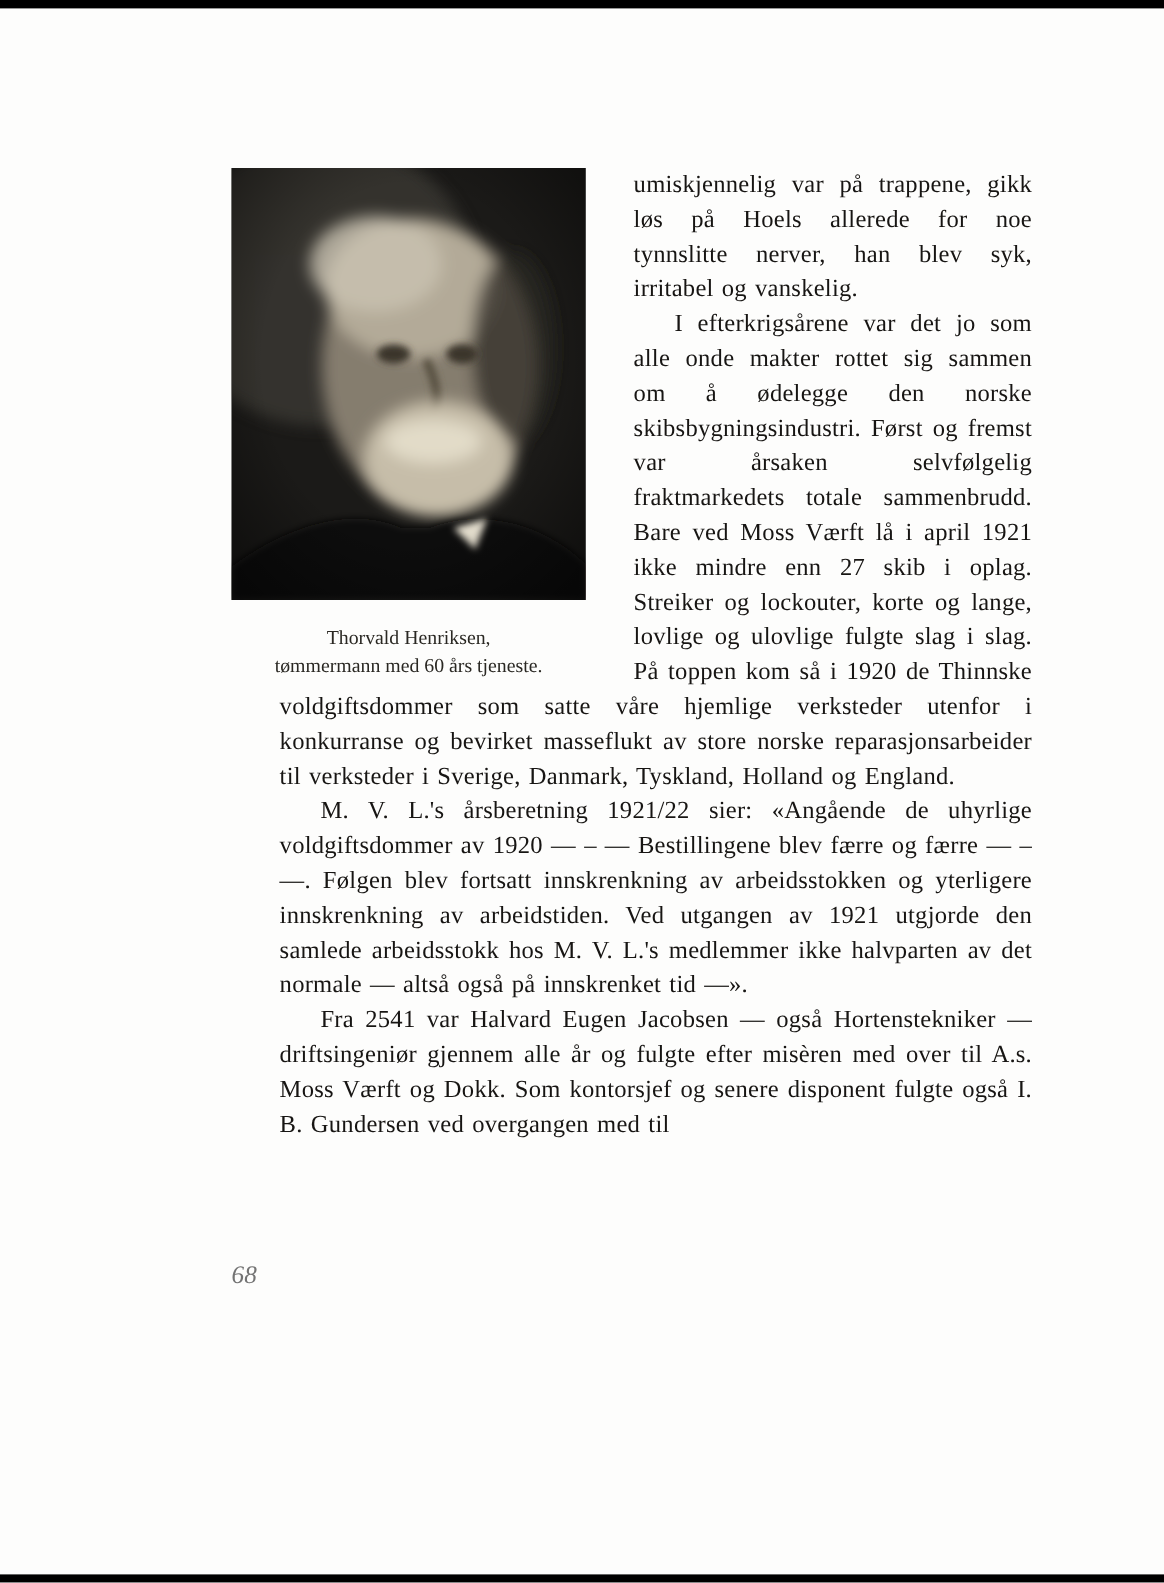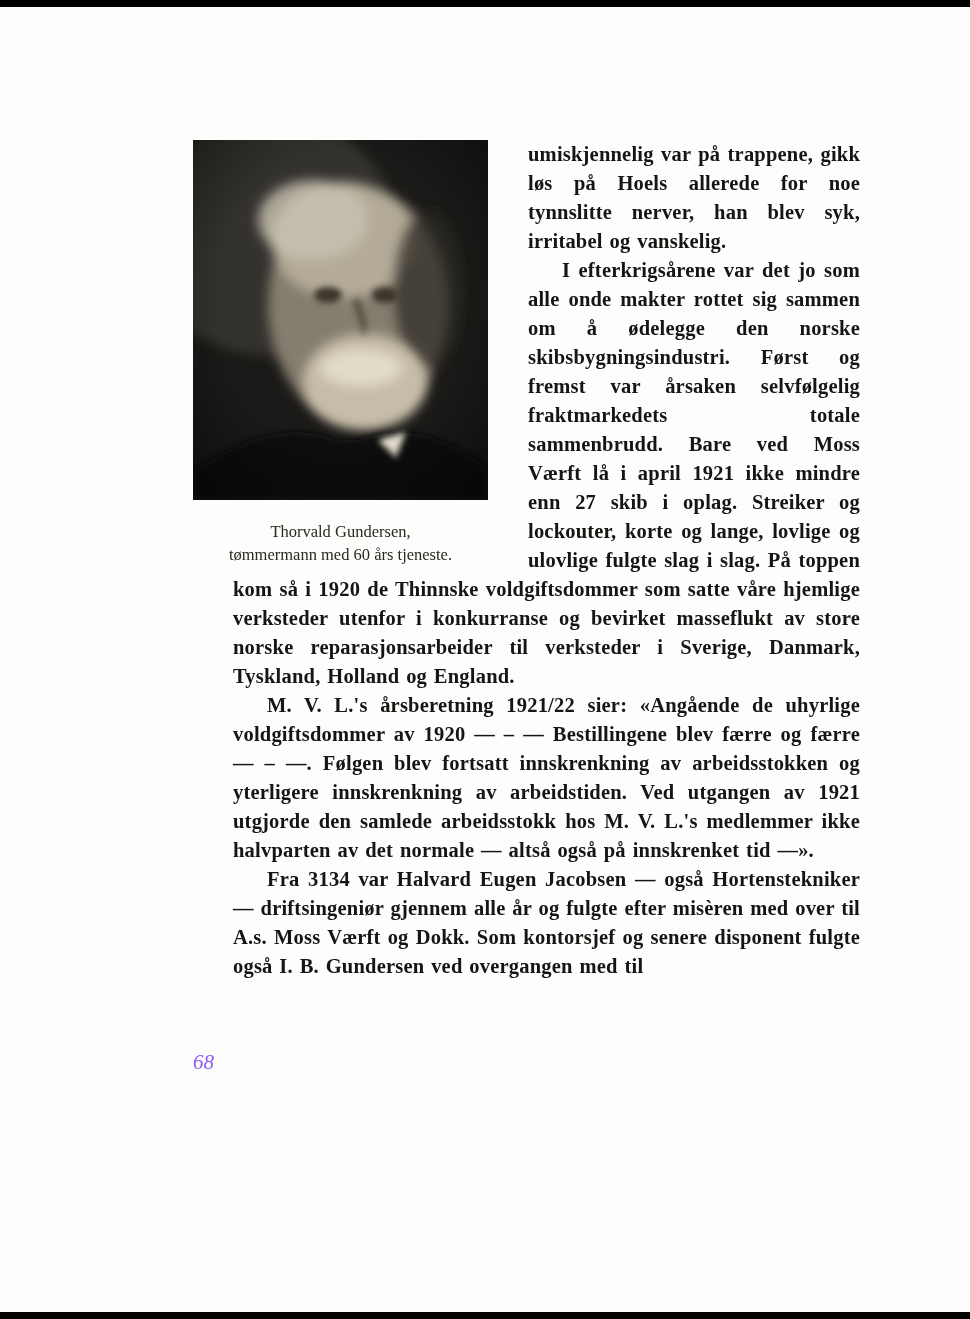--- a/index.html
+++ b/index.html
@@ -52,34 +52,33 @@
     color: #2a2823;
   }
 
   .body-text p {
     margin: 0;
     font-size: 20.5px;
     line-height: 29px;
     text-align: justify;
     letter-spacing: 0.2px;
     word-spacing: 1.5px;
-    font-weight: bold;
   }
   .body-text p.indent {
     text-indent: 34px;
     margin-left: 40px;
   }
 
   .page-number {
     position: absolute;
     left: 193px;
     top: 1050px;
     font-size: 21px;
     font-style: italic;
-    color: #8b5cf6;
+    color: #737373;
   }
 </style>
 </head>
 <body>
 
 <div class="book-page">
 
   <div class="scan-edge top"></div>
 
   <div class="page-content">
@@ -119,30 +118,30 @@
           <ellipse cx="168" cy="228" rx="40" ry="18" fill="#e2dbc8"></ellipse>
         </g>
 
         <g>
           <path d="M0,360 L0,332 C55,292 105,284 142,300 L165,300 C210,282 262,298 295,330 L295,360 Z" fill="#0c0b0a" filter="url(#soft2)"></path>
           <path d="M185,300 l18,18 l10,-26 z" fill="#e8e2d2" filter="url(#soft2)"></path>
         </g>
         <rect width="295" height="360" fill="url(#vignette)"></rect>
       </svg>
       <figcaption class="figure-caption">
-        <span style="display:block">Thorvald Gundersen,</span>
+        <span style="display:block">Thorvald Henriksen,</span>
         <span style="display:block">tømmermann med 60 års tjeneste.</span>
       </figcaption>
     </figure>
 
     <div class="body-text">
       <p>umiskjennelig var på trappene, gikk løs på Hoels allerede for noe tynnslitte nerver, han blev syk, irritabel og vanskelig.</p>
       <p class="indent">I efterkrigsårene var det jo som alle onde makter rottet sig sammen om å ødelegge den norske skibsbygningsindustri. Først og fremst var årsaken selvfølgelig fraktmarkedets totale sammenbrudd. Bare ved Moss Værft lå i april 1921 ikke mindre enn 27 skib i oplag. Streiker og lockouter, korte og lange, lovlige og ulovlige fulgte slag i slag. På toppen kom så i 1920 de Thinnske voldgiftsdommer som satte våre hjemlige verksteder utenfor i konkurranse og bevirket masseflukt av store norske reparasjonsarbeider til verksteder i Sverige, Danmark, Tyskland, Holland og England.</p>
       <p class="indent">M. V. L.'s årsberetning 1921/22 sier: «Angående de uhyrlige voldgiftsdommer av 1920 — – — Bestillingene blev færre og færre — – —. Følgen blev fortsatt innskrenkning av arbeidsstokken og yterligere innskrenkning av arbeidstiden. Ved utgangen av 1921 utgjorde den samlede arbeidsstokk hos M. V. L.'s medlemmer ikke halvparten av det normale — altså også på innskrenket tid —».</p>
-      <p class="indent">Fra 3134 var Halvard Eugen Jacobsen — også Hortenstekniker — driftsingeniør gjennem alle år og fulgte efter misèren med over til A.s. Moss Værft og Dokk. Som kontorsjef og senere disponent fulgte også I. B. Gundersen ved overgangen med til</p>
+      <p class="indent">Fra 2541 var Halvard Eugen Jacobsen — også Hortenstekniker — driftsingeniør gjennem alle år og fulgte efter misèren med over til A.s. Moss Værft og Dokk. Som kontorsjef og senere disponent fulgte også I. B. Gundersen ved overgangen med til</p>
     </div>
 
   </div>
 
   <div class="page-number">68</div>
 
   <div class="scan-edge bottom"></div>
 
 </div>
 

